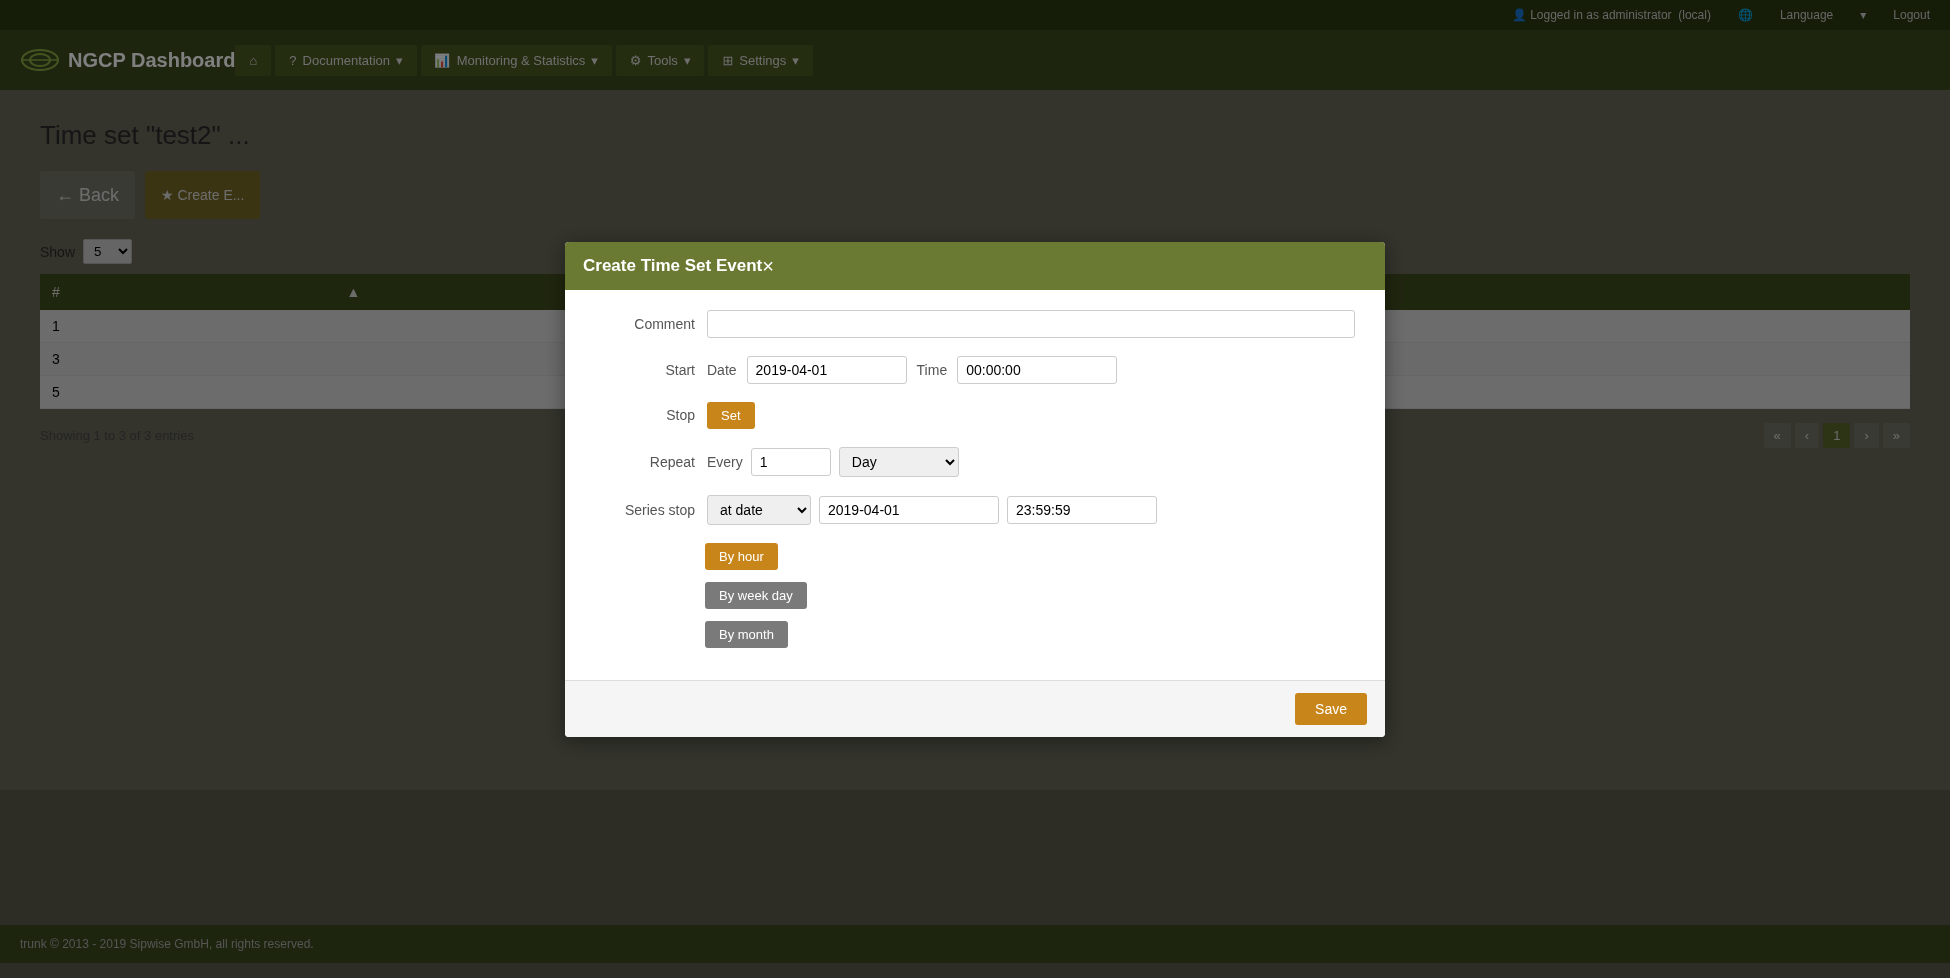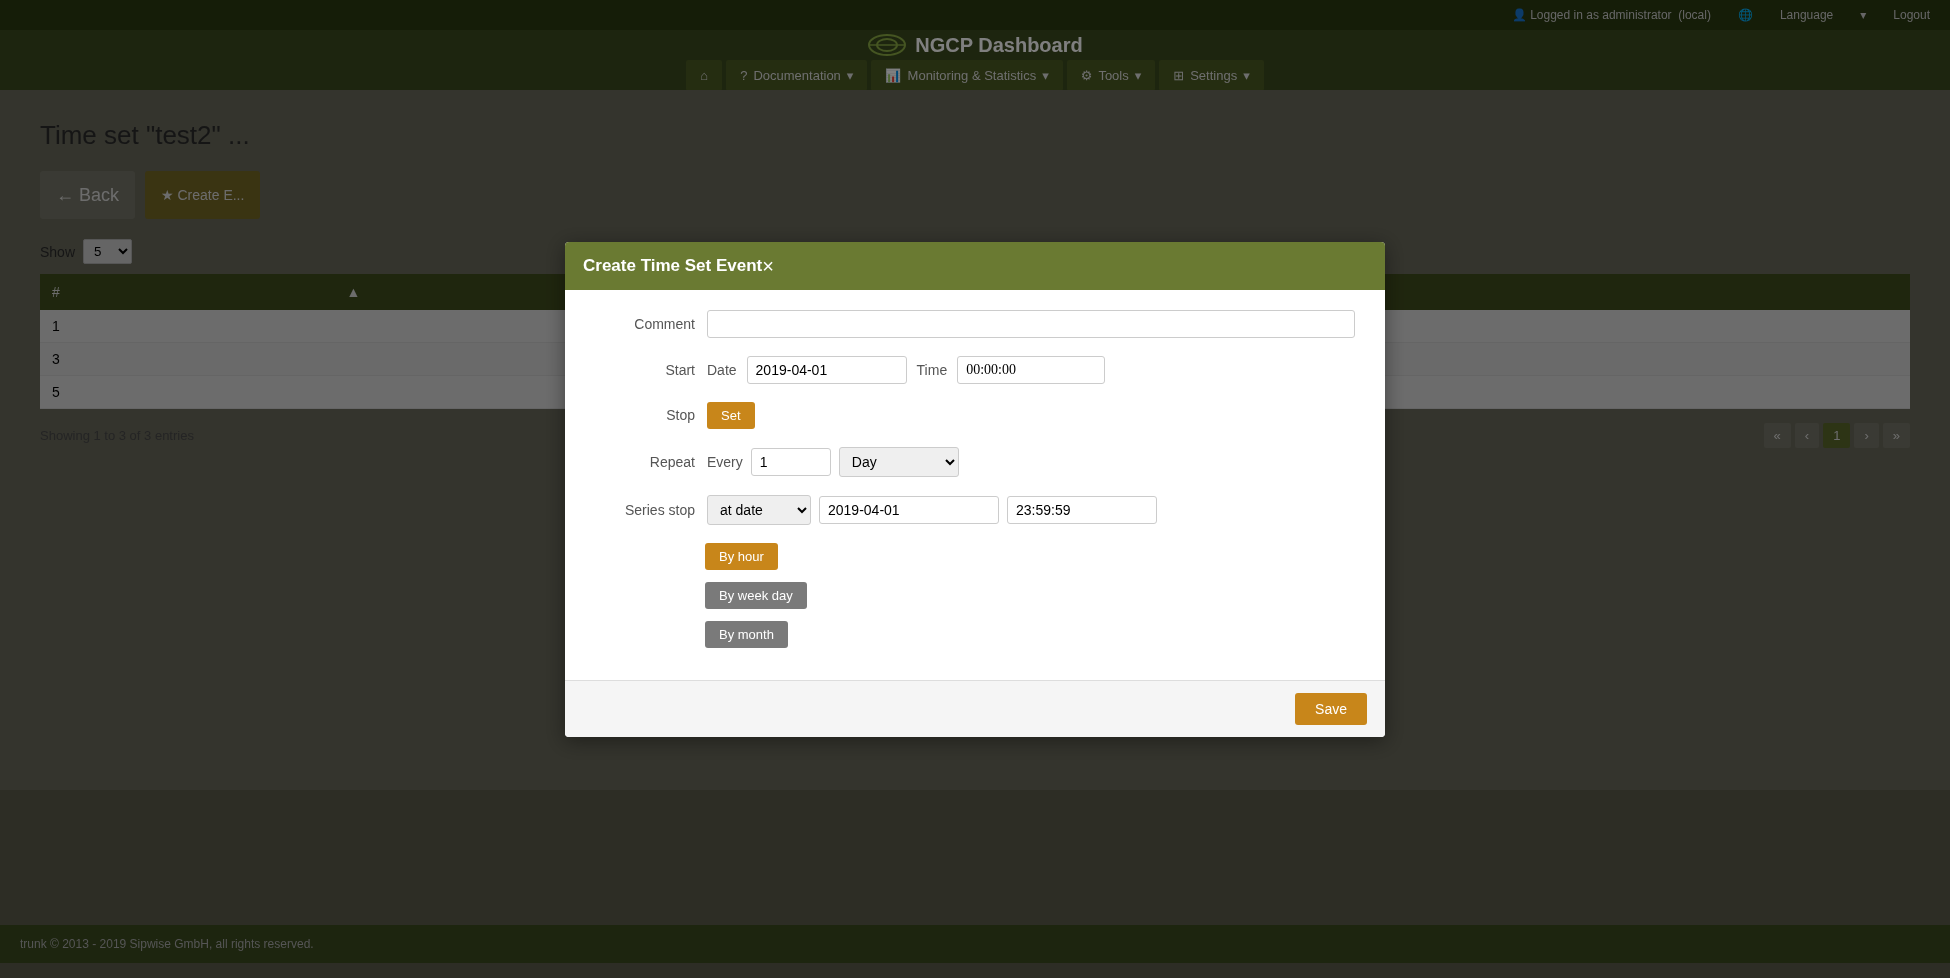--- a/index.html
+++ b/index.html
@@ -5,22 +5,21 @@
     * { box-sizing: border-box; margin: 0; padding: 0; }
     body { font-family: Arial, Helvetica, sans-serif; font-size: 14px; background: #5a5a4a; min-height: 978px; }
 
     
     .navbar {
       background: #3a4a1e;
       height: 60px;
       display: flex;
       align-items: center;
       padding: 0 20px;
-      justify-content: space-between;
-      flex-direction: column;
+      justify-content: flex-start;
     }
     .navbar-brand {
       display: flex;
       align-items: center;
       color: #fff;
       font-size: 20px;
       font-weight: bold;
       gap: 8px;
     }
     .navbar-brand .logo-icon {
@@ -249,21 +248,21 @@
       flex: 1;
     }
     .date-time-group {
       display: flex;
       align-items: center;
       gap: 10px;
       flex: 1;
     }
     .date-label { color: #555; font-size: 14px; }
     .date-input { width: 160px; }
-    .time-input { width: 148px; font-family: Liberation Serif, serif; }
+    .time-input { width: 160px; }
     .btn-set {
       background: #c8861a;
       color: #fff;
       border: none;
       padding: 6px 14px;
       cursor: pointer;
       font-size: 13px;
       border-radius: 3px;
     }
     .repeat-group {

